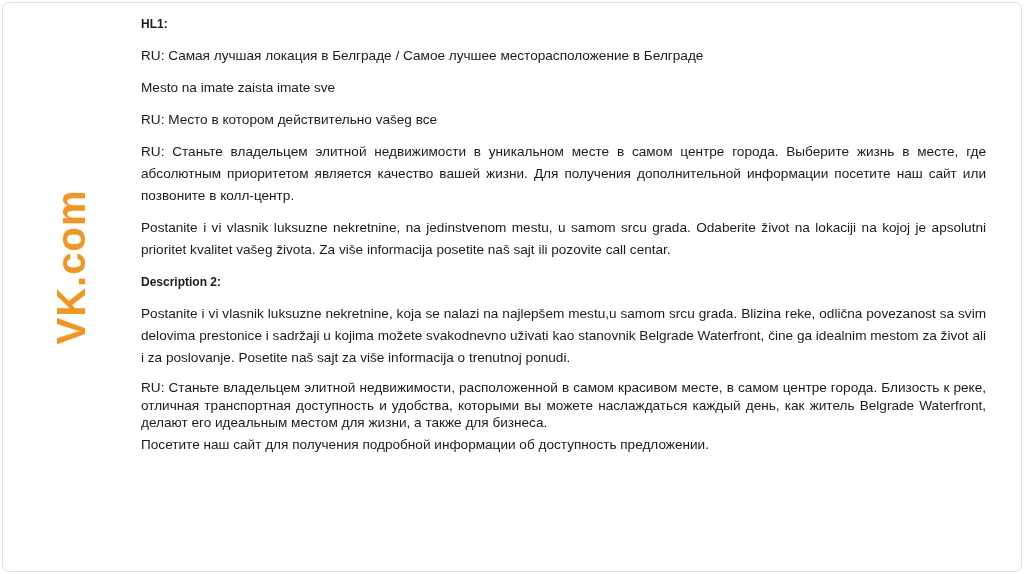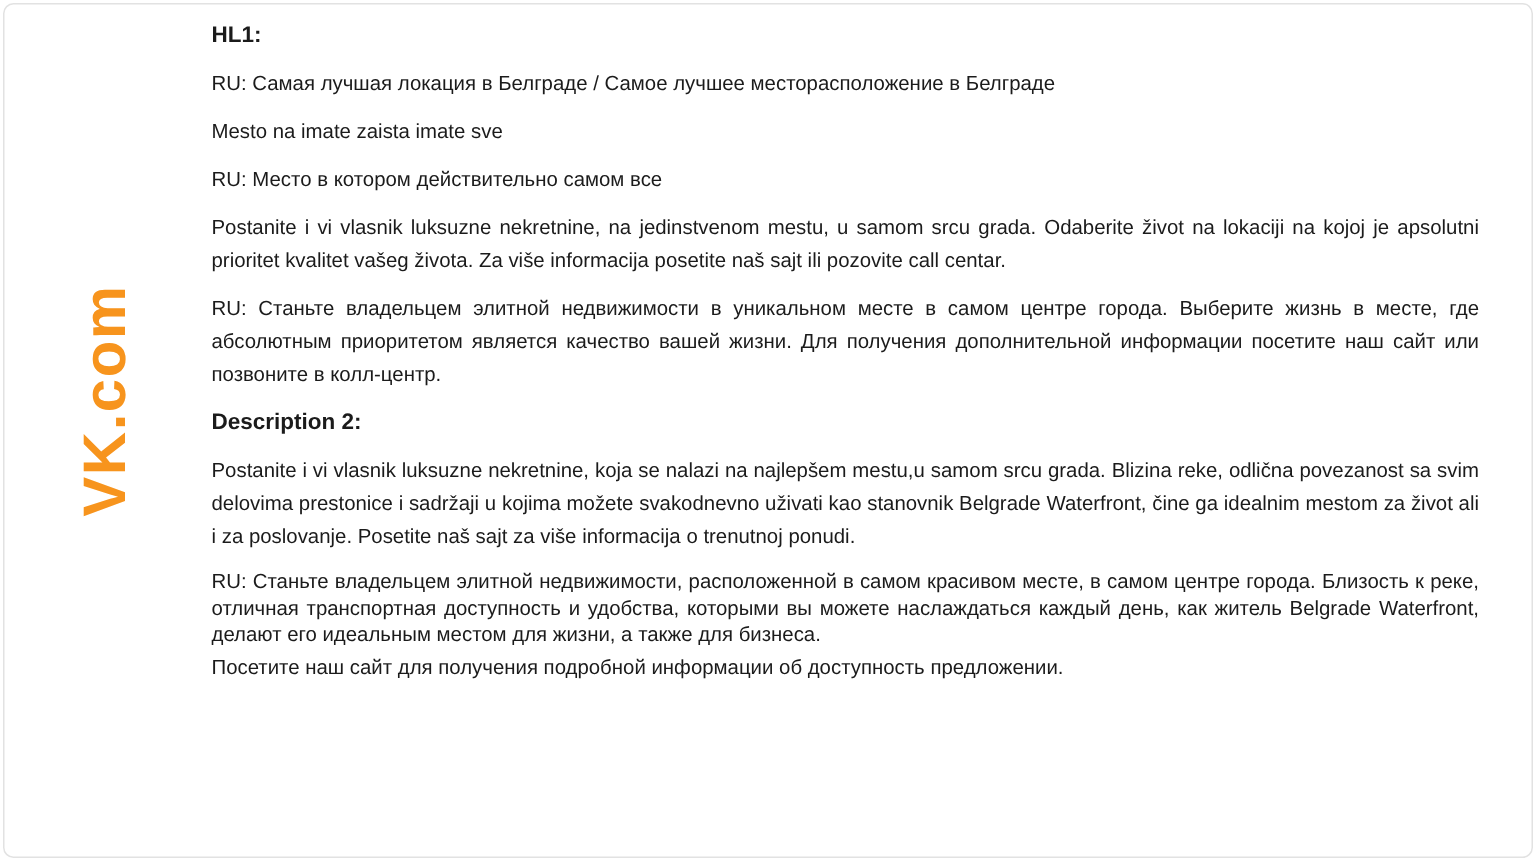--- a/index.html
+++ b/index.html
@@ -37,21 +37,21 @@
   .content {
     position: absolute;
     left: 141px;
     top: 13px;
     width: 845px;
     color: #1b1b1b;
     font-size: 13.6px;
     line-height: 22px;
   }
   .content h3 {
-    font-size: 15px;
+    font-size: 12px;
     line-height: 22px;
     font-weight: bold;
     margin: 0 0 10px 0;
   }
   .content p {
     margin: 0 0 10px 0;
   }
   .content p.justify {
     text-align: justify;
   }
@@ -68,23 +68,23 @@
 <div class="slide">
   <div class="slide-border"></div>
 
   <div class="brand">VK.com</div>
 
   <div class="content">
     <h3>HL1:</h3>
     <p>RU: Самая лучшая локация в Белграде / Самое лучшее месторасположение в Белграде</p>
 
     <p>Mesto na imate zaista imate sve</p>
-    <p>RU: Место в котором действительно самом все</p>
+    <p>RU: Место в котором действительно vašeg все</p>
 
+    <p class="justify">RU: Станьте владельцем элитной недвижимости в уникальном месте в самом центре города. Выберите жизнь в месте, где абсолютным приоритетом является качество вашей жизни. Для получения дополнительной информации посетите наш сайт или позвоните в колл-центр.</p>
     <p class="justify">Postanite i vi vlasnik luksuzne nekretnine, na jedinstvenom mestu, u samom srcu grada. Odaberite život na lokaciji na kojoj je apsolutni prioritet kvalitet vašeg života. Za više informacija posetite naš sajt ili pozovite call centar.</p>
-    <p class="justify">RU: Станьте владельцем элитной недвижимости в уникальном месте в самом центре города. Выберите жизнь в месте, где абсолютным приоритетом является качество вашей жизни. Для получения дополнительной информации посетите наш сайт или позвоните в колл-центр.</p>
 
     <h3>Description 2:</h3>
     <p class="justify">Postanite i vi vlasnik luksuzne nekretnine, koja se nalazi na najlepšem mestu,u samom srcu grada. Blizina reke, odlična povezanost sa svim delovima prestonice i sadržaji u kojima možete svakodnevno uživati kao stanovnik Belgrade Waterfront, čine ga idealnim mestom za život ali i za poslovanje. Posetite naš sajt za više informacija o trenutnoj ponudi.</p>
     <p class="justify tight no-gap">RU: Станьте владельцем элитной недвижимости, расположенной в самом красивом месте, в самом центре города. Близость к реке, отличная транспортная доступность и удобства, которыми вы можете наслаждаться каждый день, как житель Belgrade Waterfront, делают его идеальным местом для жизни, а также для бизнеса.</p>
     <p class="tight">Посетите наш сайт для получения подробной информации об доступность предложении.</p>
   </div>
 </div>
 
 </body></html>

